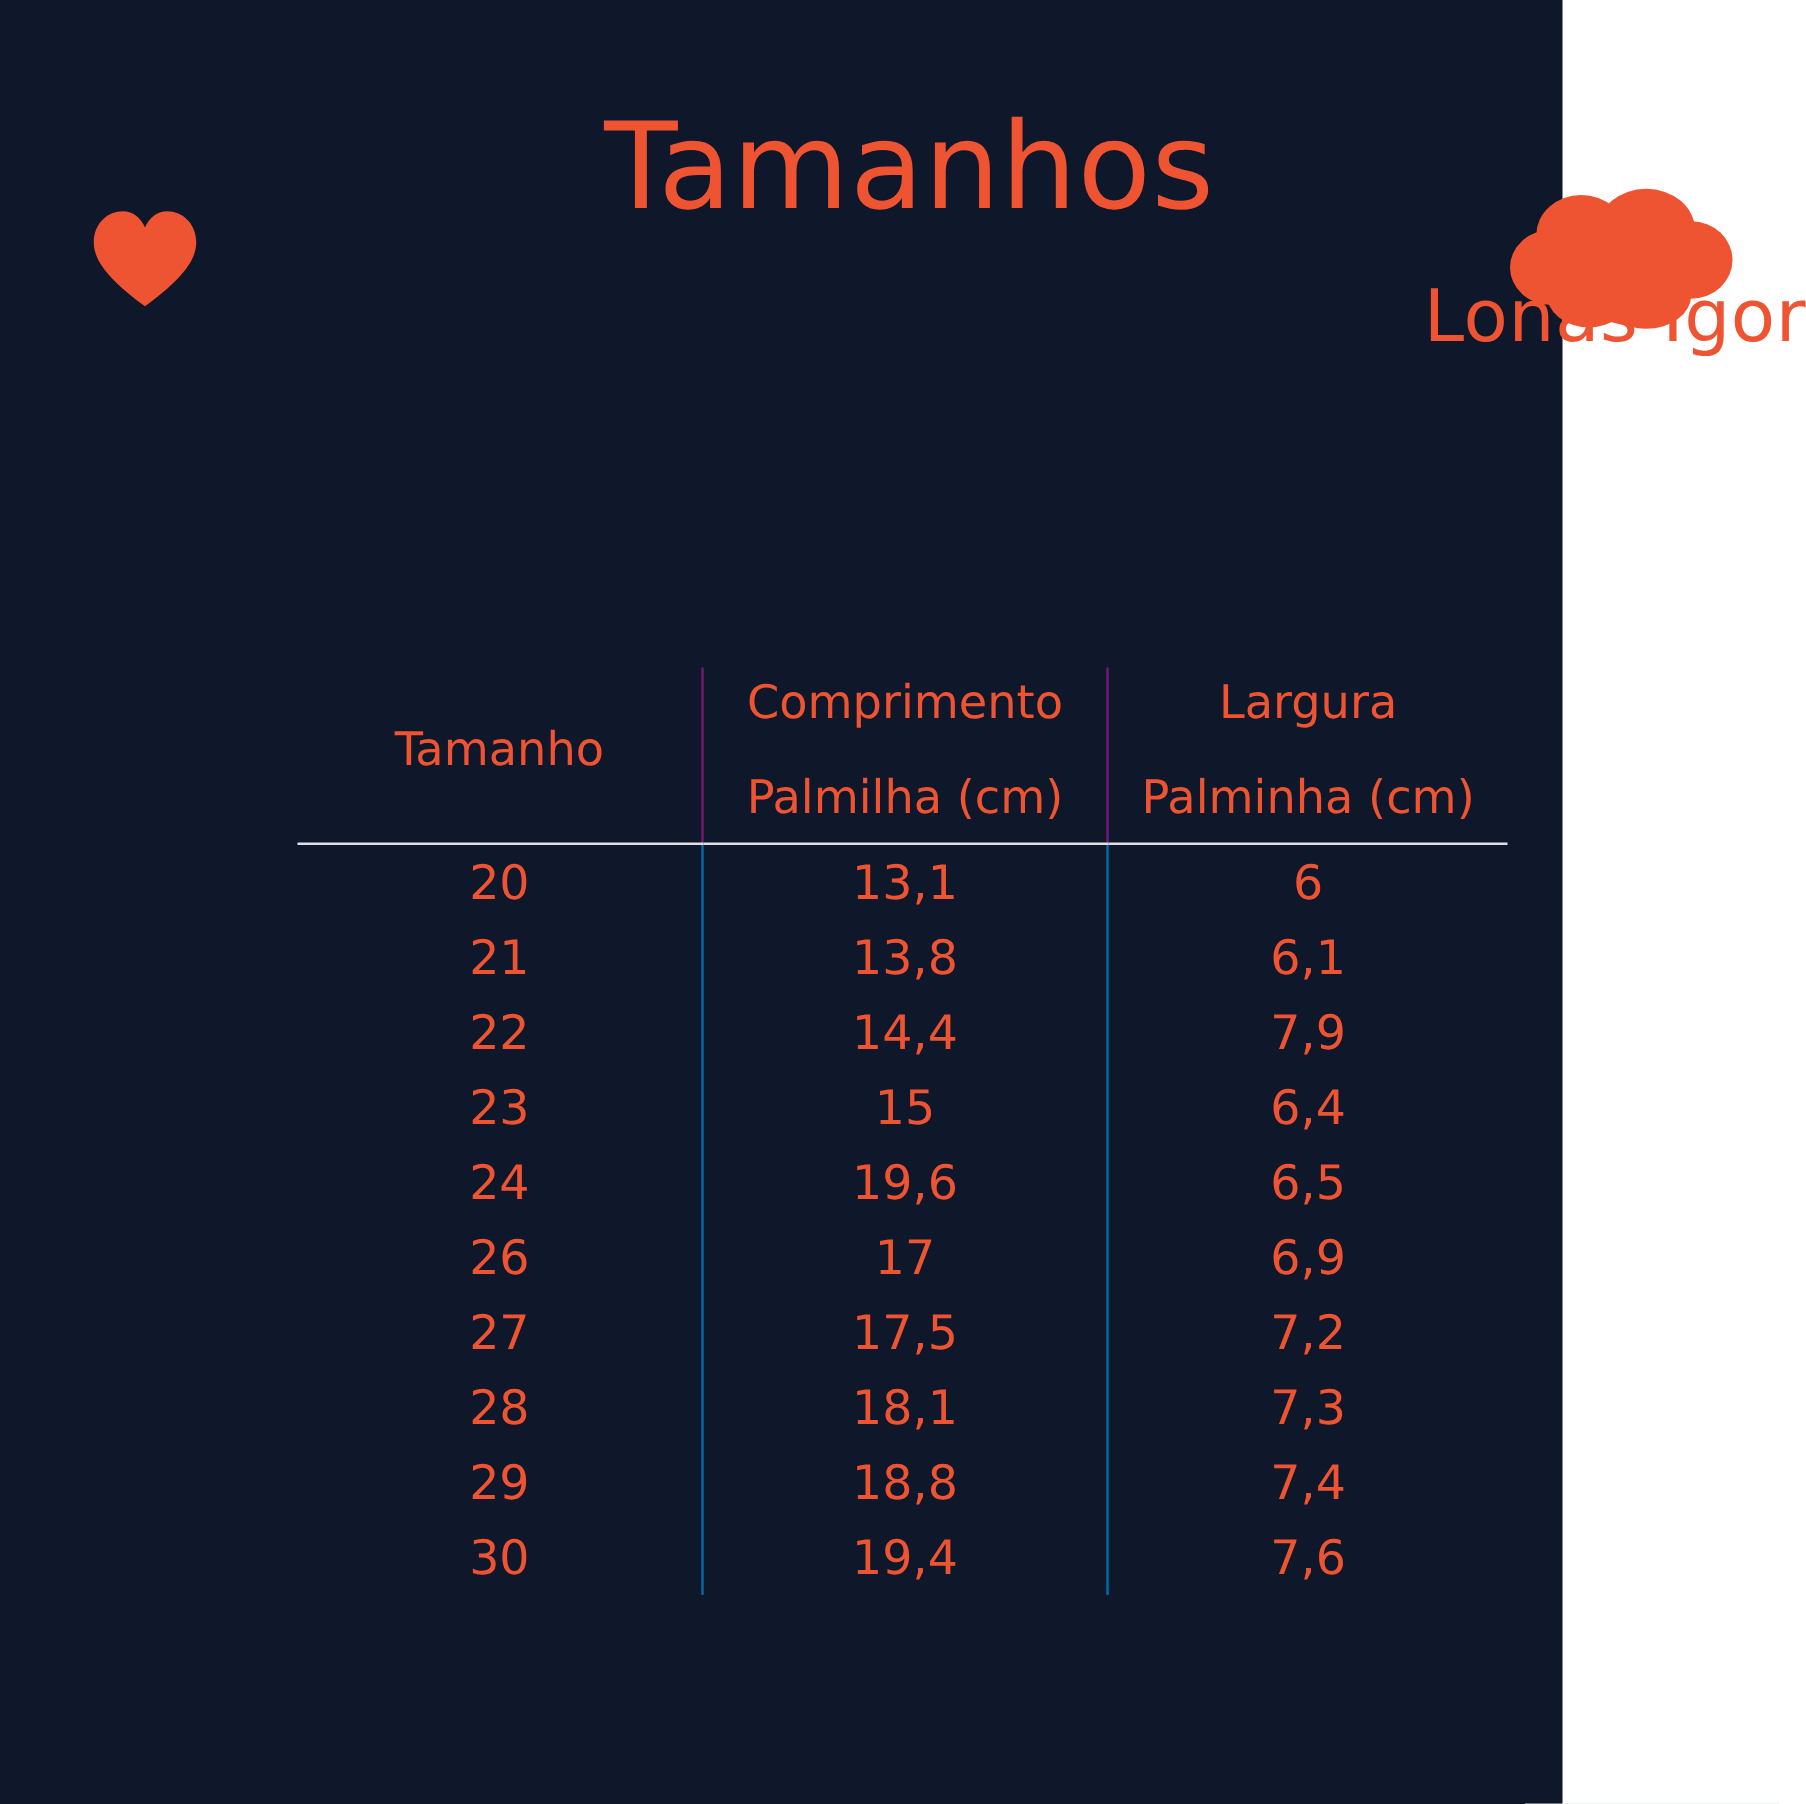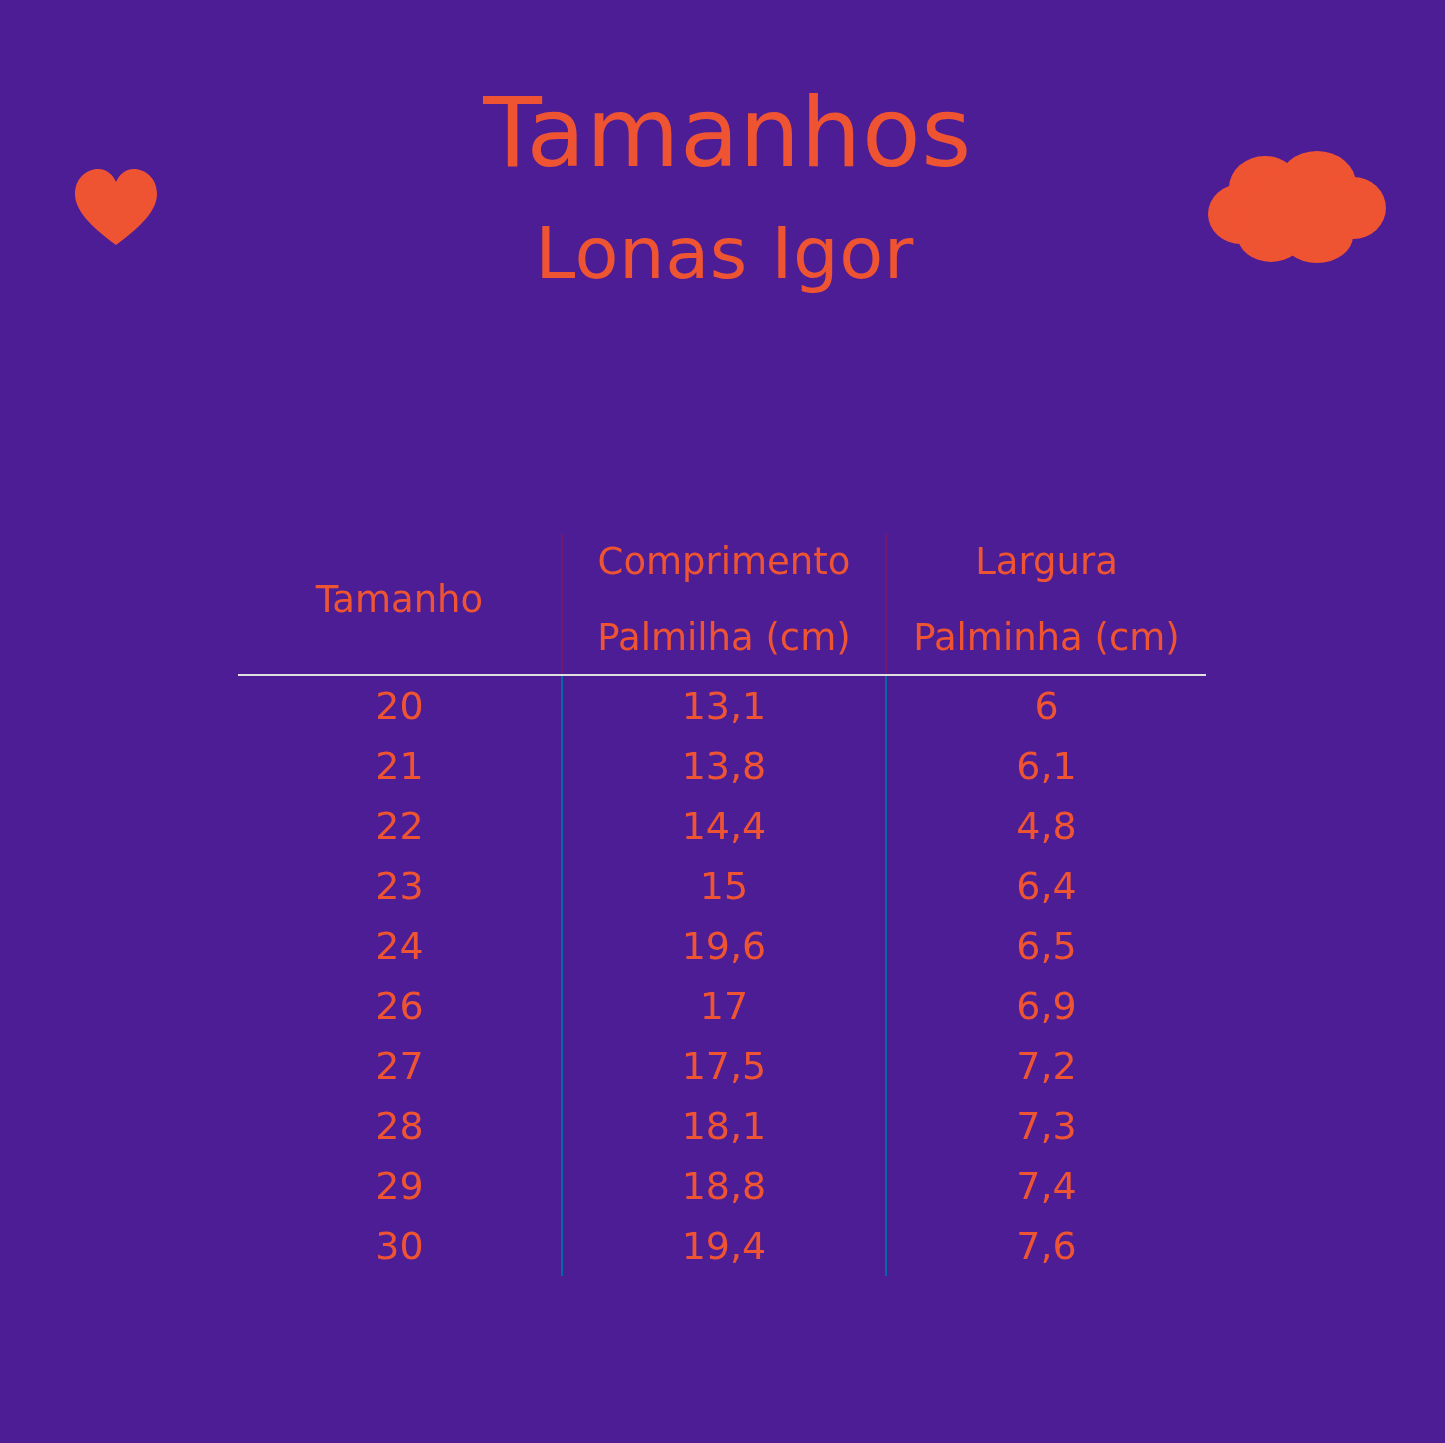--- a/index.html
+++ b/index.html
@@ -7,23 +7,23 @@
   html, body {
     width: 1445px;
     height: 1443px;
     background: #ffffff;
     font-family: "DejaVu Sans", sans-serif;
     overflow: hidden;
   }
 
   #page {
     position: relative;
-    width: 1445px;
+    width: 1250px;
     height: 1443px;
-    background: #4c1d95;
+    background: #0f172a;
   }
 
   
   .deco-heart {
     position: absolute;
     left: 74px;
     top: 168px;
     width: 84px;
     height: 78px;
   }
@@ -49,23 +49,24 @@
     font-family: "DejaVu Sans", sans-serif;
     font-weight: 400;
     letter-spacing: 0.5px;
   }
   .title-line-1 {
     font-size: 96px;
     line-height: 122px;
     padding-left: 10px;
   }
   .title-line-2 {
-    font-size: 72px;
+    font-size: 58px;
     line-height: 118px;
     padding-left: 4px;
+    text-align: right;
   }
 
   
   .table-wrap {
     position: absolute;
     left: 238px;
     top: 534px;
     width: 968px;
     height: 772px;
   }
@@ -169,21 +170,21 @@
             <td class="col-div">6</td>
           </tr>
           <tr>
             <td>21</td>
             <td class="col-div">13,8</td>
             <td class="col-div">6,1</td>
           </tr>
           <tr>
             <td>22</td>
             <td class="col-div">14,4</td>
-            <td class="col-div">4,8</td>
+            <td class="col-div">7,9</td>
           </tr>
           <tr>
             <td>23</td>
             <td class="col-div">15</td>
             <td class="col-div">6,4</td>
           </tr>
           <tr>
             <td>24</td>
             <td class="col-div">19,6</td>
             <td class="col-div">6,5</td>

